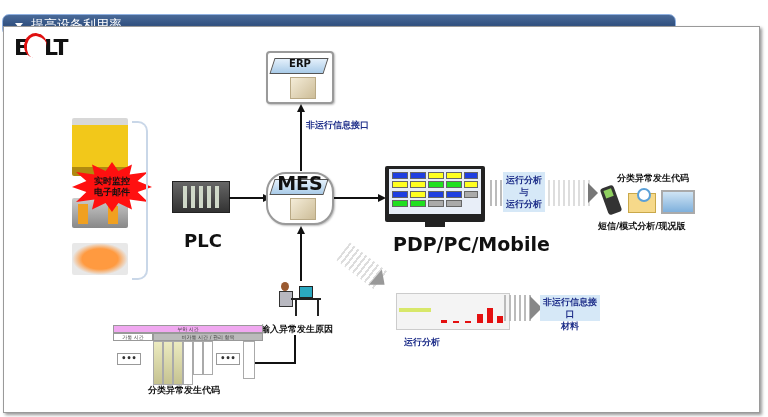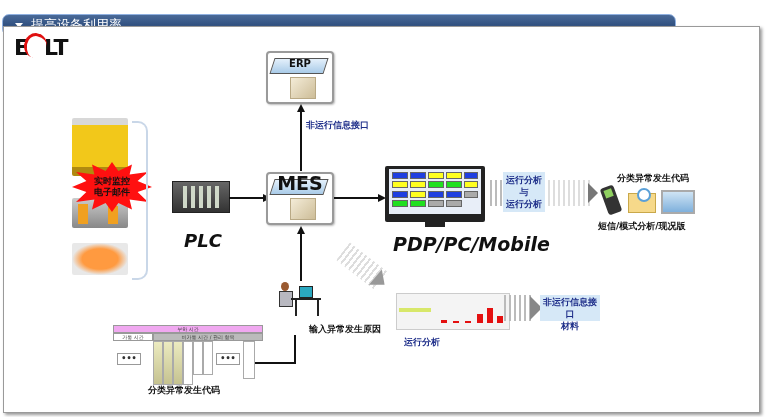--- a/index.html
+++ b/index.html
@@ -10,21 +10,21 @@
             border:1px solid #8fb0e0; box-sizing:border-box; color:#fff; }
   .header .tri { position:absolute; left:12px; top:8px; width:0; height:0;
                  border-left:4px solid transparent; border-right:4px solid transparent; border-top:5px solid #fff; }
   .header .title { position:absolute; left:28px; top:2px; font-size:13px; line-height:16px; color:#fff; }
   .panel { position:absolute; left:3px; top:26px; width:755px; height:385px; border:1px solid #9a9a9a;
            box-shadow:2px 2px 3px #999; background:#fff; }
   .abs { position:absolute; }
   .logo { left:14px; top:35px; font:bold 22px "DejaVu Sans", sans-serif; color:#111; letter-spacing:-1px; }
   .logo .arc { position:absolute; left:10px; top:-2px; width:20px; height:22px; border-top:3px solid #e01010;
                border-left:3px solid #e01010; border-radius:50%; transform:rotate(10deg); }
-  .bold-label { font-weight:bold; color:#111; white-space:nowrap;font-style:italic; }
+  .bold-label { font-weight:bold; color:#111; white-space:nowrap; }
   .small-label { font-size:9px; font-weight:bold; color:#111; white-space:nowrap; }
   .blue-label { font-size:9px; font-weight:bold; color:#1f2f8a; white-space:nowrap; }
   .sysbox { border:2px solid #9a9a9a; border-radius:4px; background:#fff; box-sizing:border-box;
             box-shadow:1px 1px 2px #bbb; }
   .sysbox .banner { position:absolute; left:4px; top:5px; right:6px; height:14px;
                     background:linear-gradient(#e4f0fb,#a9cbe8); border:1px solid #555; transform:skewX(-18deg); }
   .sysbox .btext { position:absolute; left:0; right:0; text-align:center; font-weight:bold; color:#111; }
   .crate { position:absolute; background:linear-gradient(135deg,#f4ecd8,#cdbd98); border:1px solid #b9a985; }
   .line-v { position:absolute; width:2px; background:#111; }
   .line-h { position:absolute; height:2px; background:#111; }
@@ -92,21 +92,21 @@
 
 <div class="abs sysbox" style="left:266px;top:51px;width:68px;height:53px;">
   <div class="banner"></div>
   <div class="btext" style="top:5px;font-size:10px;">ERP</div>
   <div class="crate" style="left:22px;top:24px;width:24px;height:20px;"></div>
 </div>
 <div class="arrow-up" style="left:297px;top:104px;"></div>
 <div class="line-v" style="left:300px;top:111px;height:60px;"></div>
 <div class="abs blue-label" style="left:306px;top:119px;">非运行信息接口</div>
 
-<div class="abs sysbox" style="left:266px;top:172px;width:68px;height:53px;">
+<div class="abs sysbox" style="left:266px;top:172px;width:68px;height:53px;border-radius:20px;">
   <div class="banner"></div>
   <div class="btext" style="top:-2px;font-size:19px;">MES</div>
   <div class="crate" style="left:22px;top:24px;width:24px;height:20px;"></div>
 </div>
 
 <div class="line-h" style="left:334px;top:197px;width:46px;"></div>
 <div class="arrow-right" style="left:378px;top:194px;"></div>
 
 <div class="abs small-label" style="left:408px;top:165px;text-align:center;">实时监控</div>
 <div class="monitor" style="left:385px;top:166px;width:100px;height:56px;">
@@ -184,21 +184,21 @@
 <div class="line-v" style="left:300px;top:233px;height:48px;"></div>
 <div class="arrow-up" style="left:297px;top:226px;"></div>
 <div class="abs" style="left:277px;top:282px;width:46px;height:36px;">
   <div style="position:absolute;left:4px;top:0;width:8px;height:9px;border-radius:50%;background:#9a5a30;"></div>
   <div style="position:absolute;left:2px;top:9px;width:12px;height:14px;background:#b8b8c0;border:1px solid #333;"></div>
   <div style="position:absolute;left:22px;top:4px;width:12px;height:10px;background:#2aa8c0;border:1px solid #222;"></div>
   <div style="position:absolute;left:14px;top:16px;width:30px;height:2px;background:#222;"></div>
   <div style="position:absolute;left:18px;top:18px;width:2px;height:16px;background:#222;"></div>
   <div style="position:absolute;left:40px;top:18px;width:2px;height:16px;background:#222;"></div>
 </div>
-<div class="abs small-label" style="left:261px;top:323px;margin-left:48px;">输入异常发生原因</div>
+<div class="abs small-label" style="left:261px;top:323px;">输入异常发生原因</div>
 <div class="line-v" style="left:294px;top:335px;height:28px;"></div>
 <div class="line-h" style="left:254px;top:362px;width:42px;"></div>
 
 <div class="code-table" style="left:113px;top:325px;width:150px;height:60px;">
   <div class="ct-row" style="left:0;top:0;width:150px;height:8px;background:#f0a8f0;">부하 시간</div>
   <div class="ct-row" style="left:0;top:8px;width:40px;height:8px;background:#fff;">가동 시간</div>
   <div class="ct-row" style="left:40px;top:8px;width:110px;height:8px;background:#bbb;">비가동 시간 / 관리 항목</div>
   <div class="ct-col" style="left:40px;top:16px;width:10px;height:44px;background:linear-gradient(#ecebc0,#c5c290);"></div>
   <div class="ct-col" style="left:50px;top:16px;width:10px;height:44px;background:linear-gradient(#ecebc0,#c5c290);"></div>
   <div class="ct-col" style="left:60px;top:16px;width:10px;height:44px;background:linear-gradient(#ecebc0,#c5c290);"></div>

